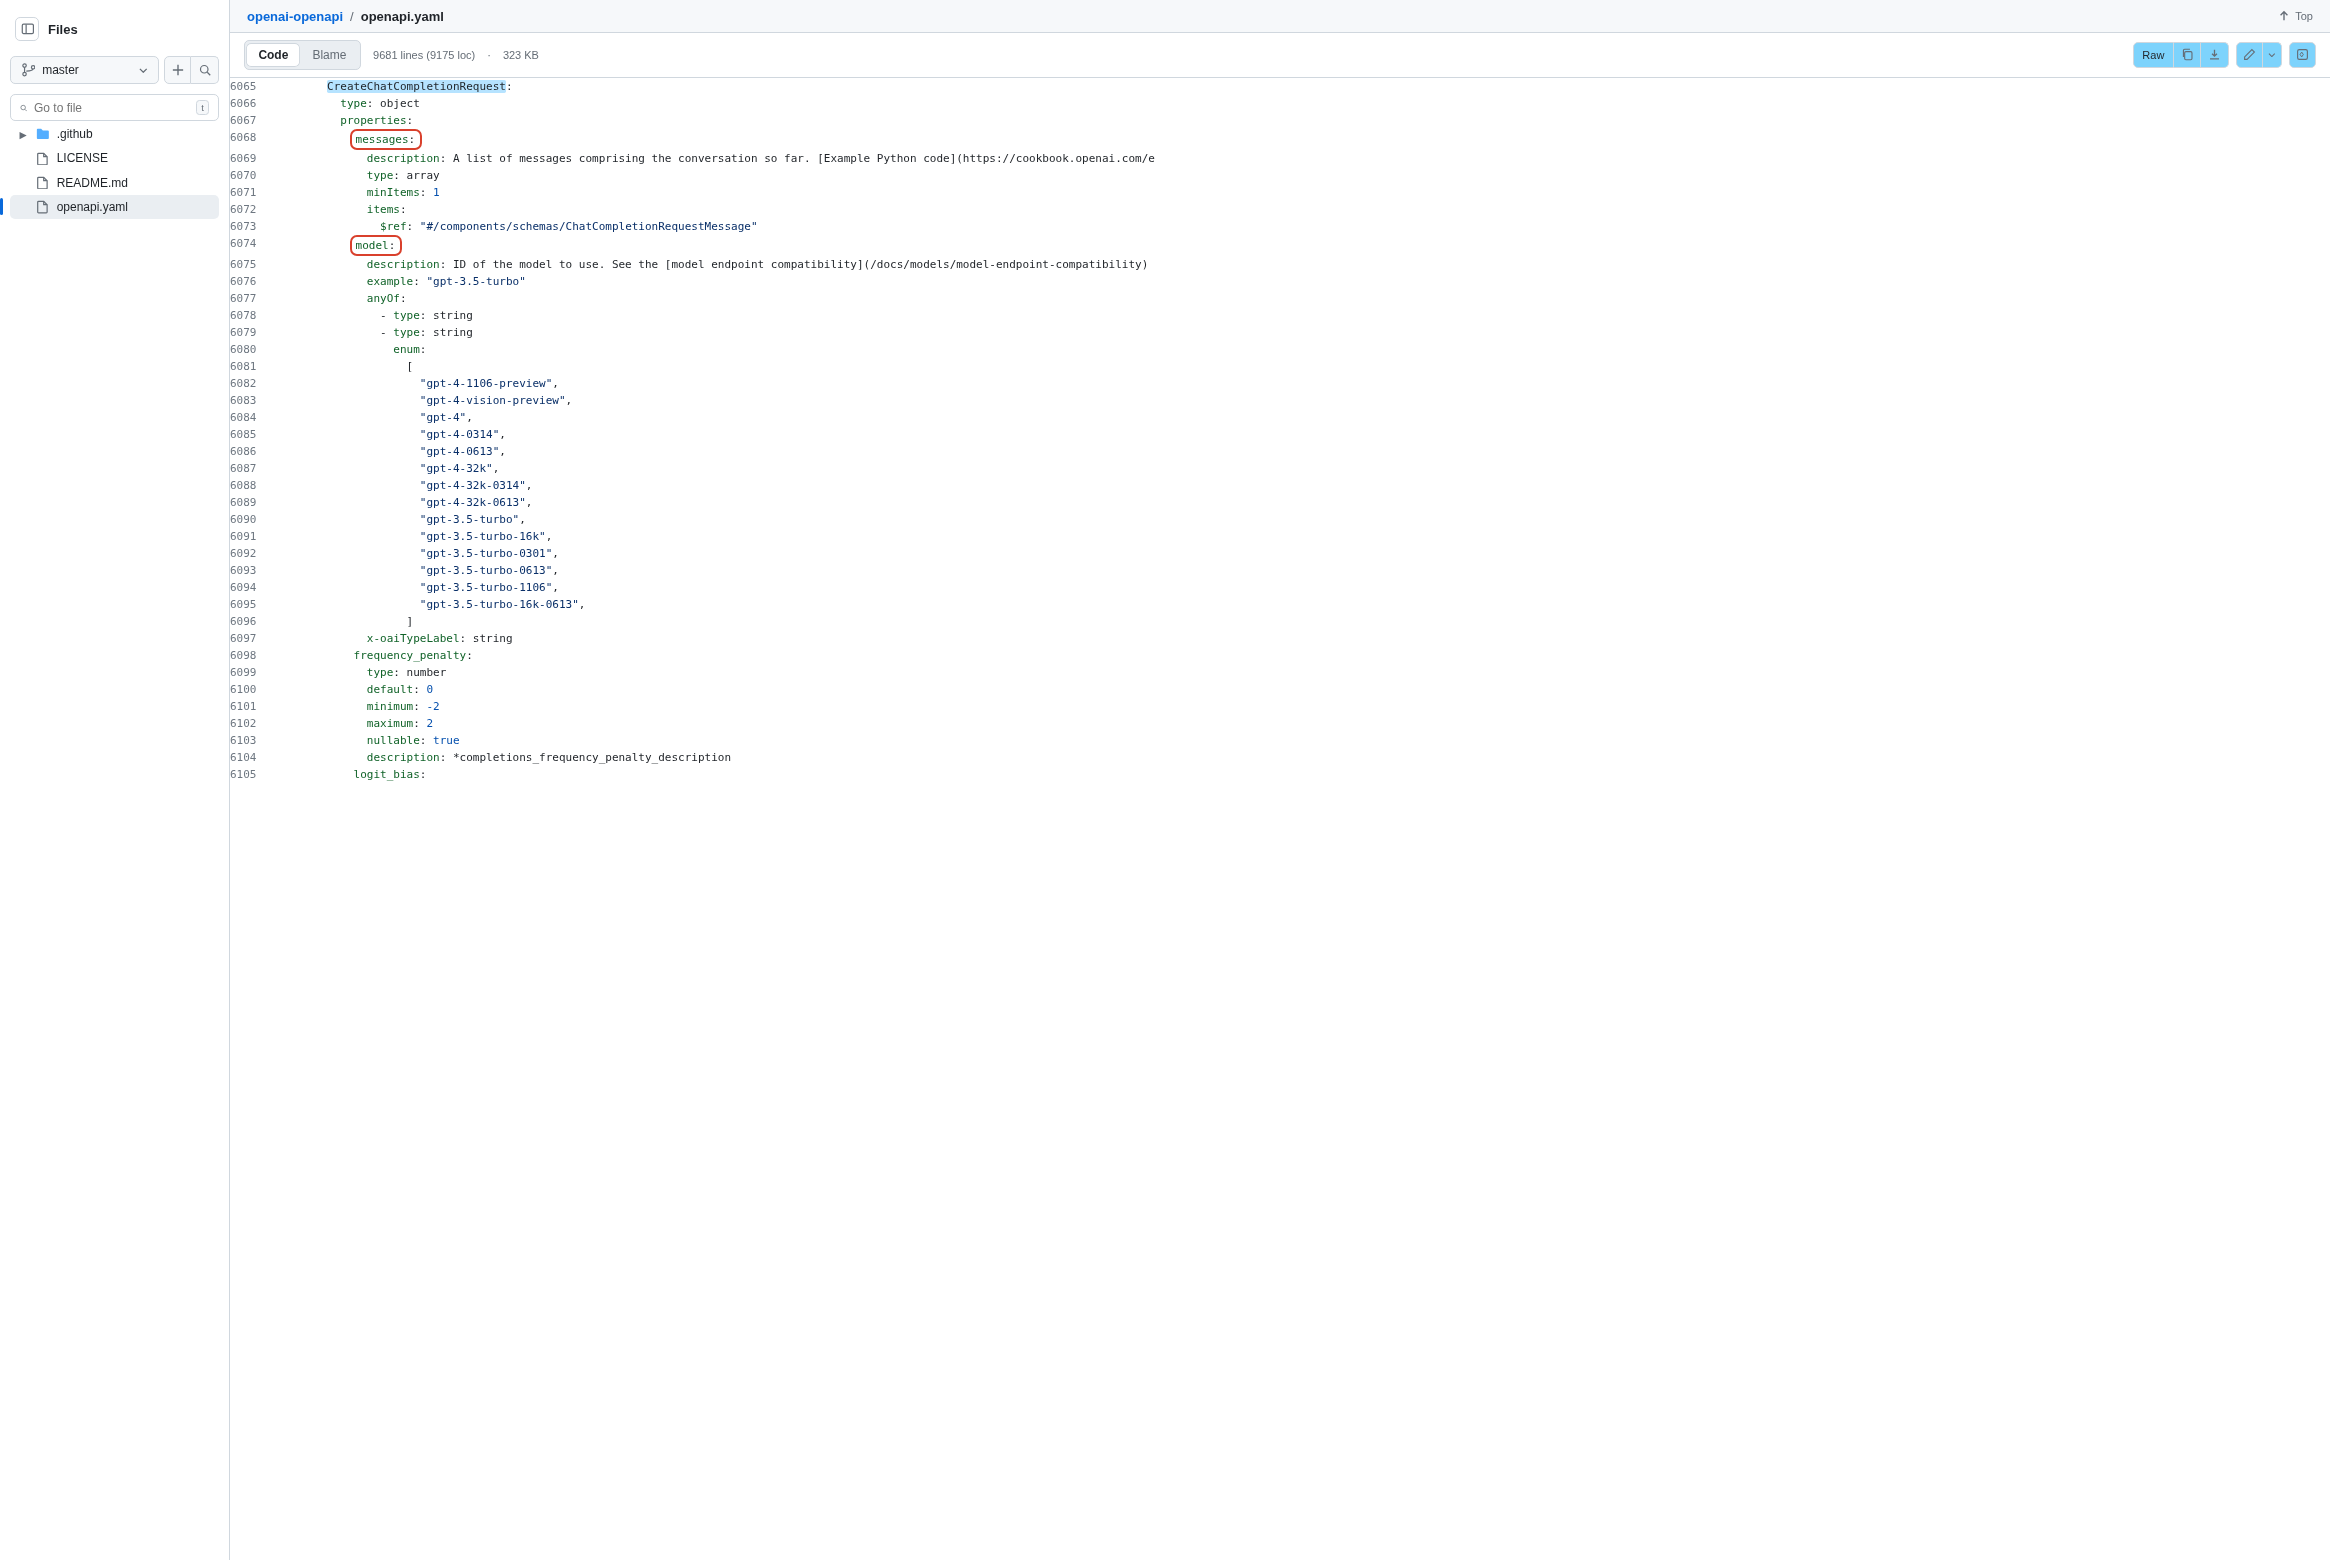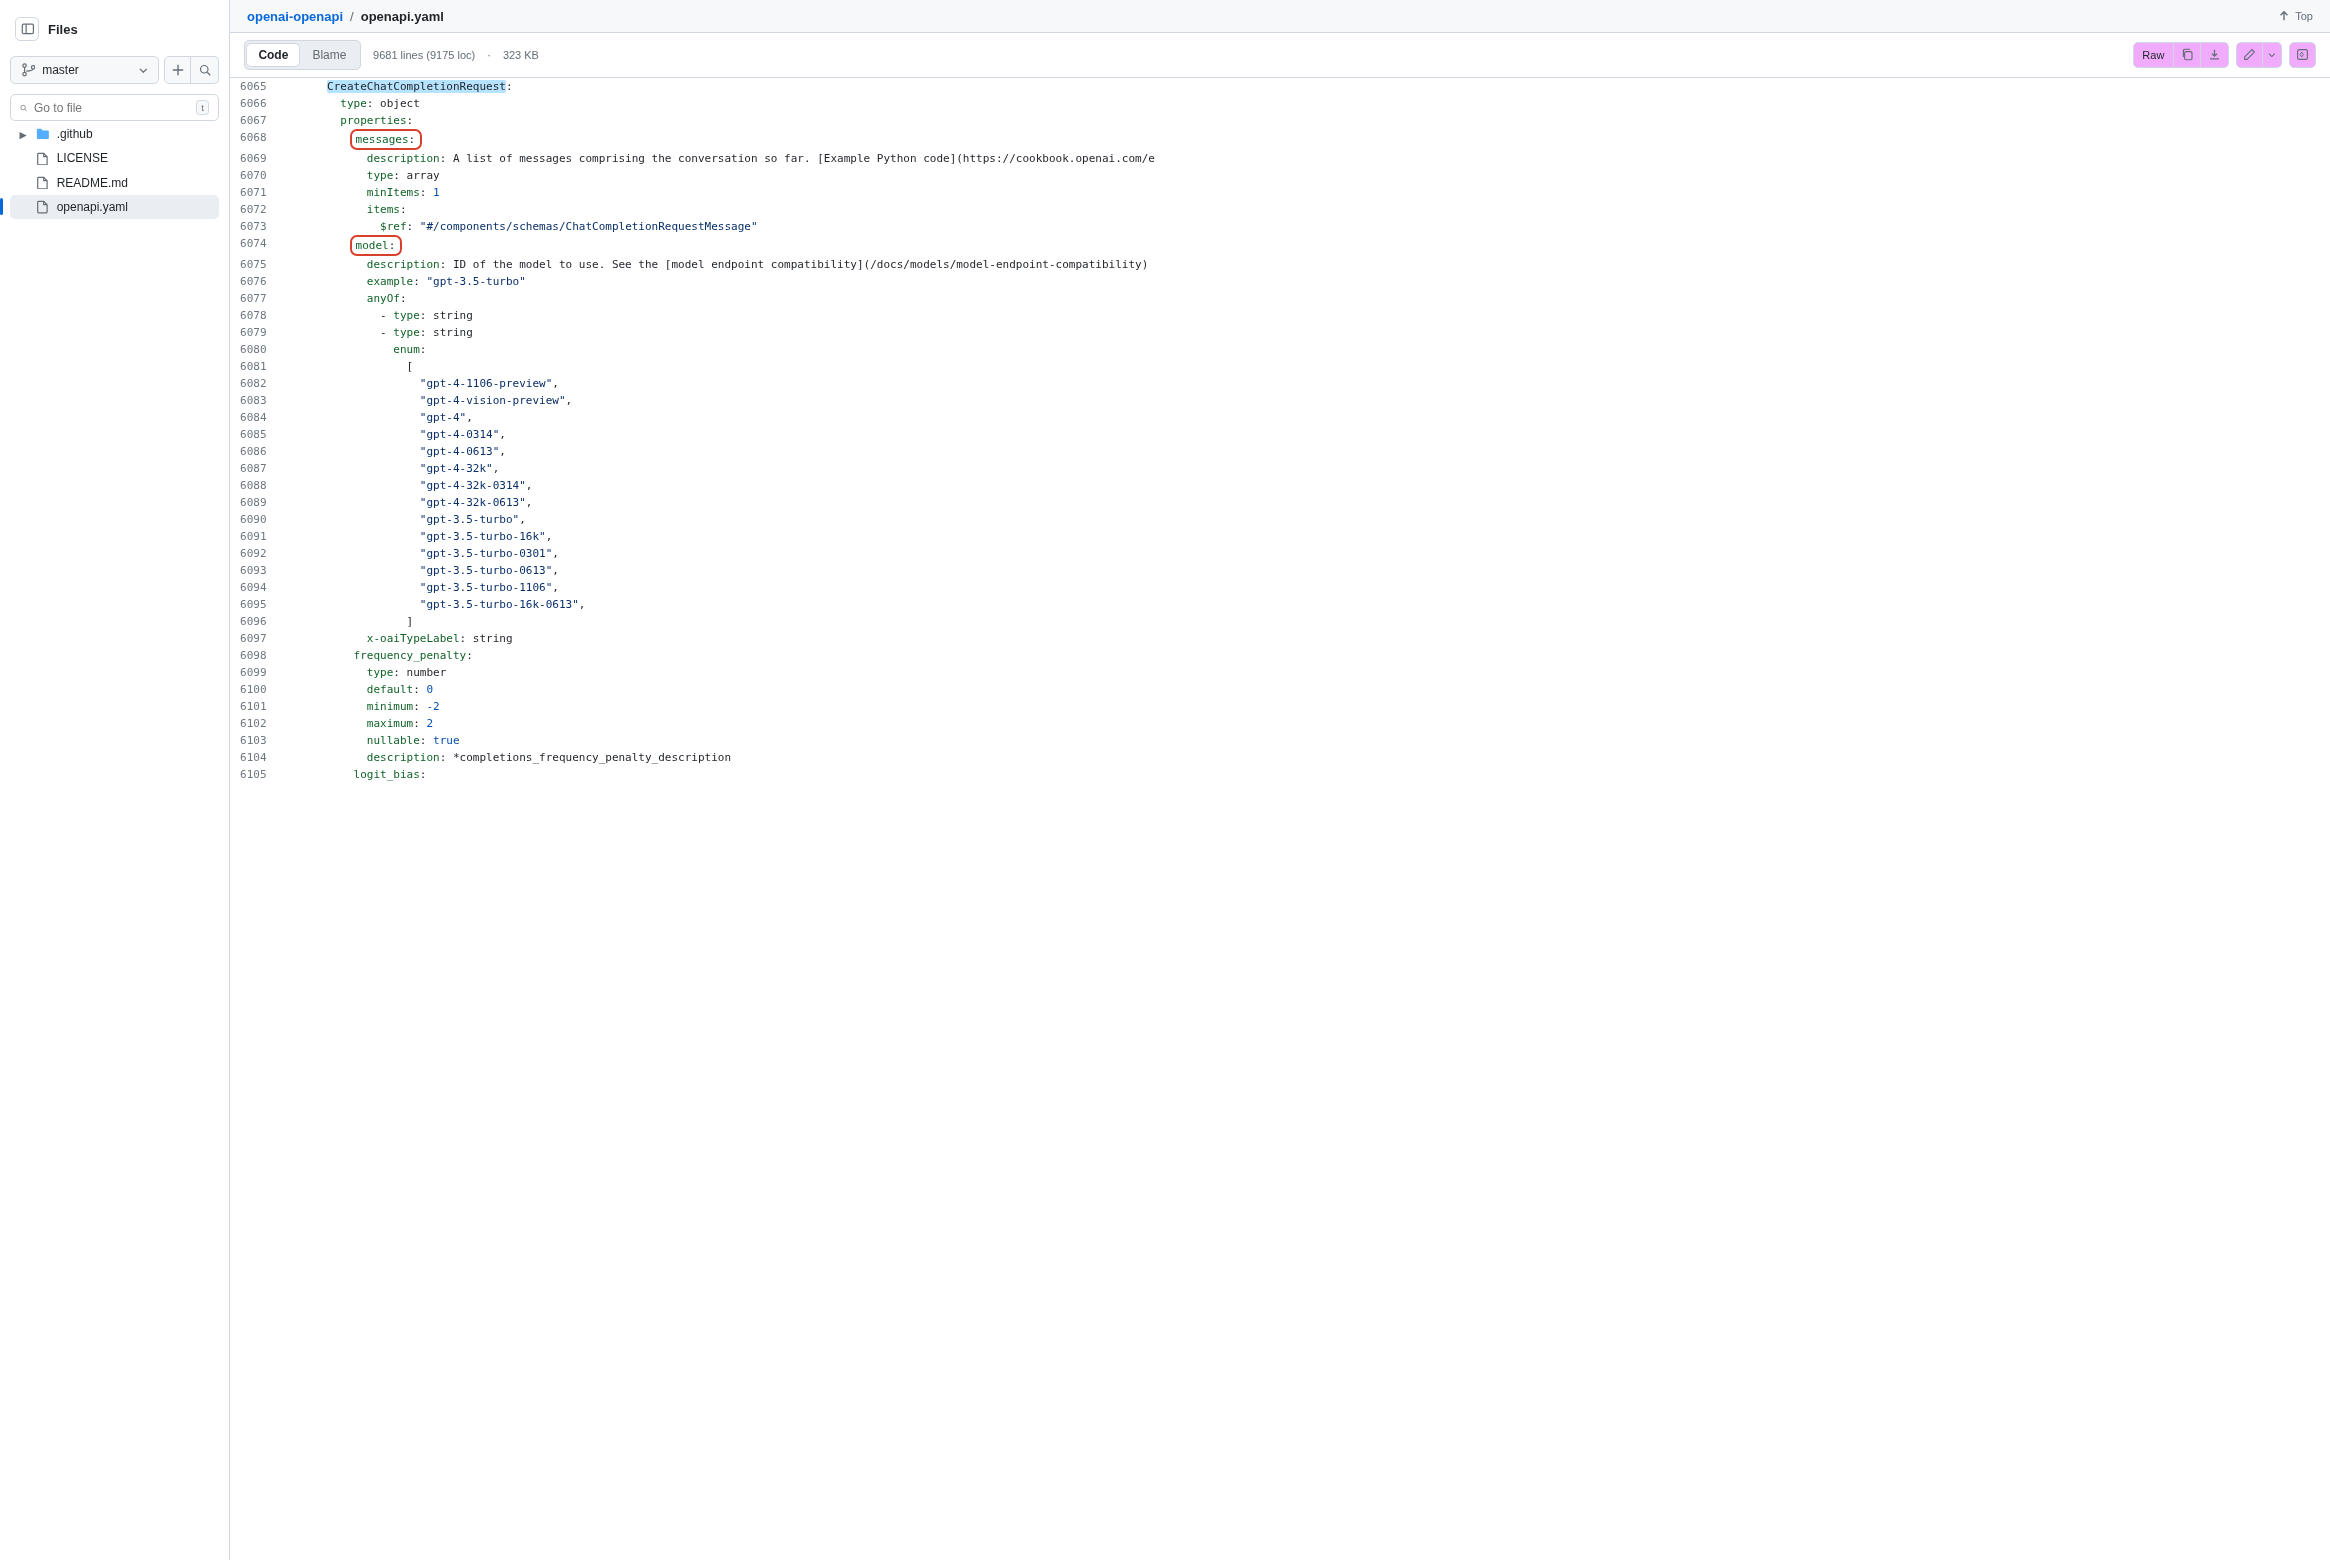--- a/index.html
+++ b/index.html
@@ -36,30 +36,30 @@
 .toolbar { display: flex; align-items: center; justify-content: space-between; padding: 6.9px 13.7px; border-bottom: 0.9px solid #d0d7de; }
 .toolbar-left { display: flex; align-items: center; gap: 12px; }
 .seg { display: flex; border: 0.9px solid #d0d7de; border-radius: 5.1px; overflow: hidden; }
 .seg button { border: none; padding: 5.1px 12px; background: #fff; cursor: pointer; font-size: 12px; color: #656d76; }
 .seg button.active { background: #fff; color: #1f2328; font-weight: 600; box-shadow: inset 0 0 0 0.9px #d0d7de; border-radius: 5.1px; }
 .seg { background: #eaeef2; padding: 1.7px; gap: 0; }
 .seg button { border-radius: 4.3px; }
 .seg button:not(.active) { background: transparent; }
 .meta { color: #656d76; font-size: 11px; }
 .toolbar-right { display: flex; align-items: center; gap: 6.9px; }
-.tb-btn { height: 26px; display: flex; align-items: center; justify-content: center; border: 0.9px solid #d0d7de; border-radius: 5.1px; background: #f0abfc; cursor: pointer; font-size: 11px; padding: 0 8.6px; color: #24292f; }
+.tb-btn { height: 26px; display: flex; align-items: center; justify-content: center; border: 0.9px solid #d0d7de; border-radius: 5.1px; background: #7dd3fc; cursor: pointer; font-size: 11px; padding: 0 8.6px; color: #24292f; }
 .tb-ico { width: 27.4px; padding: 0; }
 .tb-group { display: flex; }
 .tb-group .tb-btn { border-radius: 0; }
 .tb-group .tb-btn:first-child { border-top-left-radius: 5.1px; border-bottom-left-radius: 5.1px; }
 .tb-group .tb-btn:last-child { border-top-right-radius: 5.1px; border-bottom-right-radius: 5.1px; }
 .tb-group .tb-btn + .tb-btn { border-left: 0; }
 .code-area { flex: 1; overflow: auto; font-family: ui-monospace, SFMono-Regular, "SF Mono", Menlo, Consolas, monospace; font-size: 11px; line-height: 17px; }
 .code-line { display: flex; white-space: pre; }
-.lineno { width: 62px; text-align: center; padding-right: 15.4px; color: #6e7781; user-select: none; flex-shrink: 0; }
+.lineno { width: 62px; text-align: left; padding-right: 15.4px; color: #6e7781; user-select: none; flex-shrink: 0; }
 .linec { padding-left: 8.6px; }
 .tok-key { color: #116329; }
 .tok-str { color: #0a3069; }
 .tok-num { color: #0550ae; }
 .tok-plain { color: #1f2328; }
 .hl-sel { background: #b6e3ff; border-radius: 1.7px; }
 .hl-box { border: 2.1px solid #d9402c; border-radius: 6.9px; padding: 0 5.1px 0 3.4px; margin-left: -3.4px; display: inline-block; }
 svg { display: block; }
 </style>
 </head>

